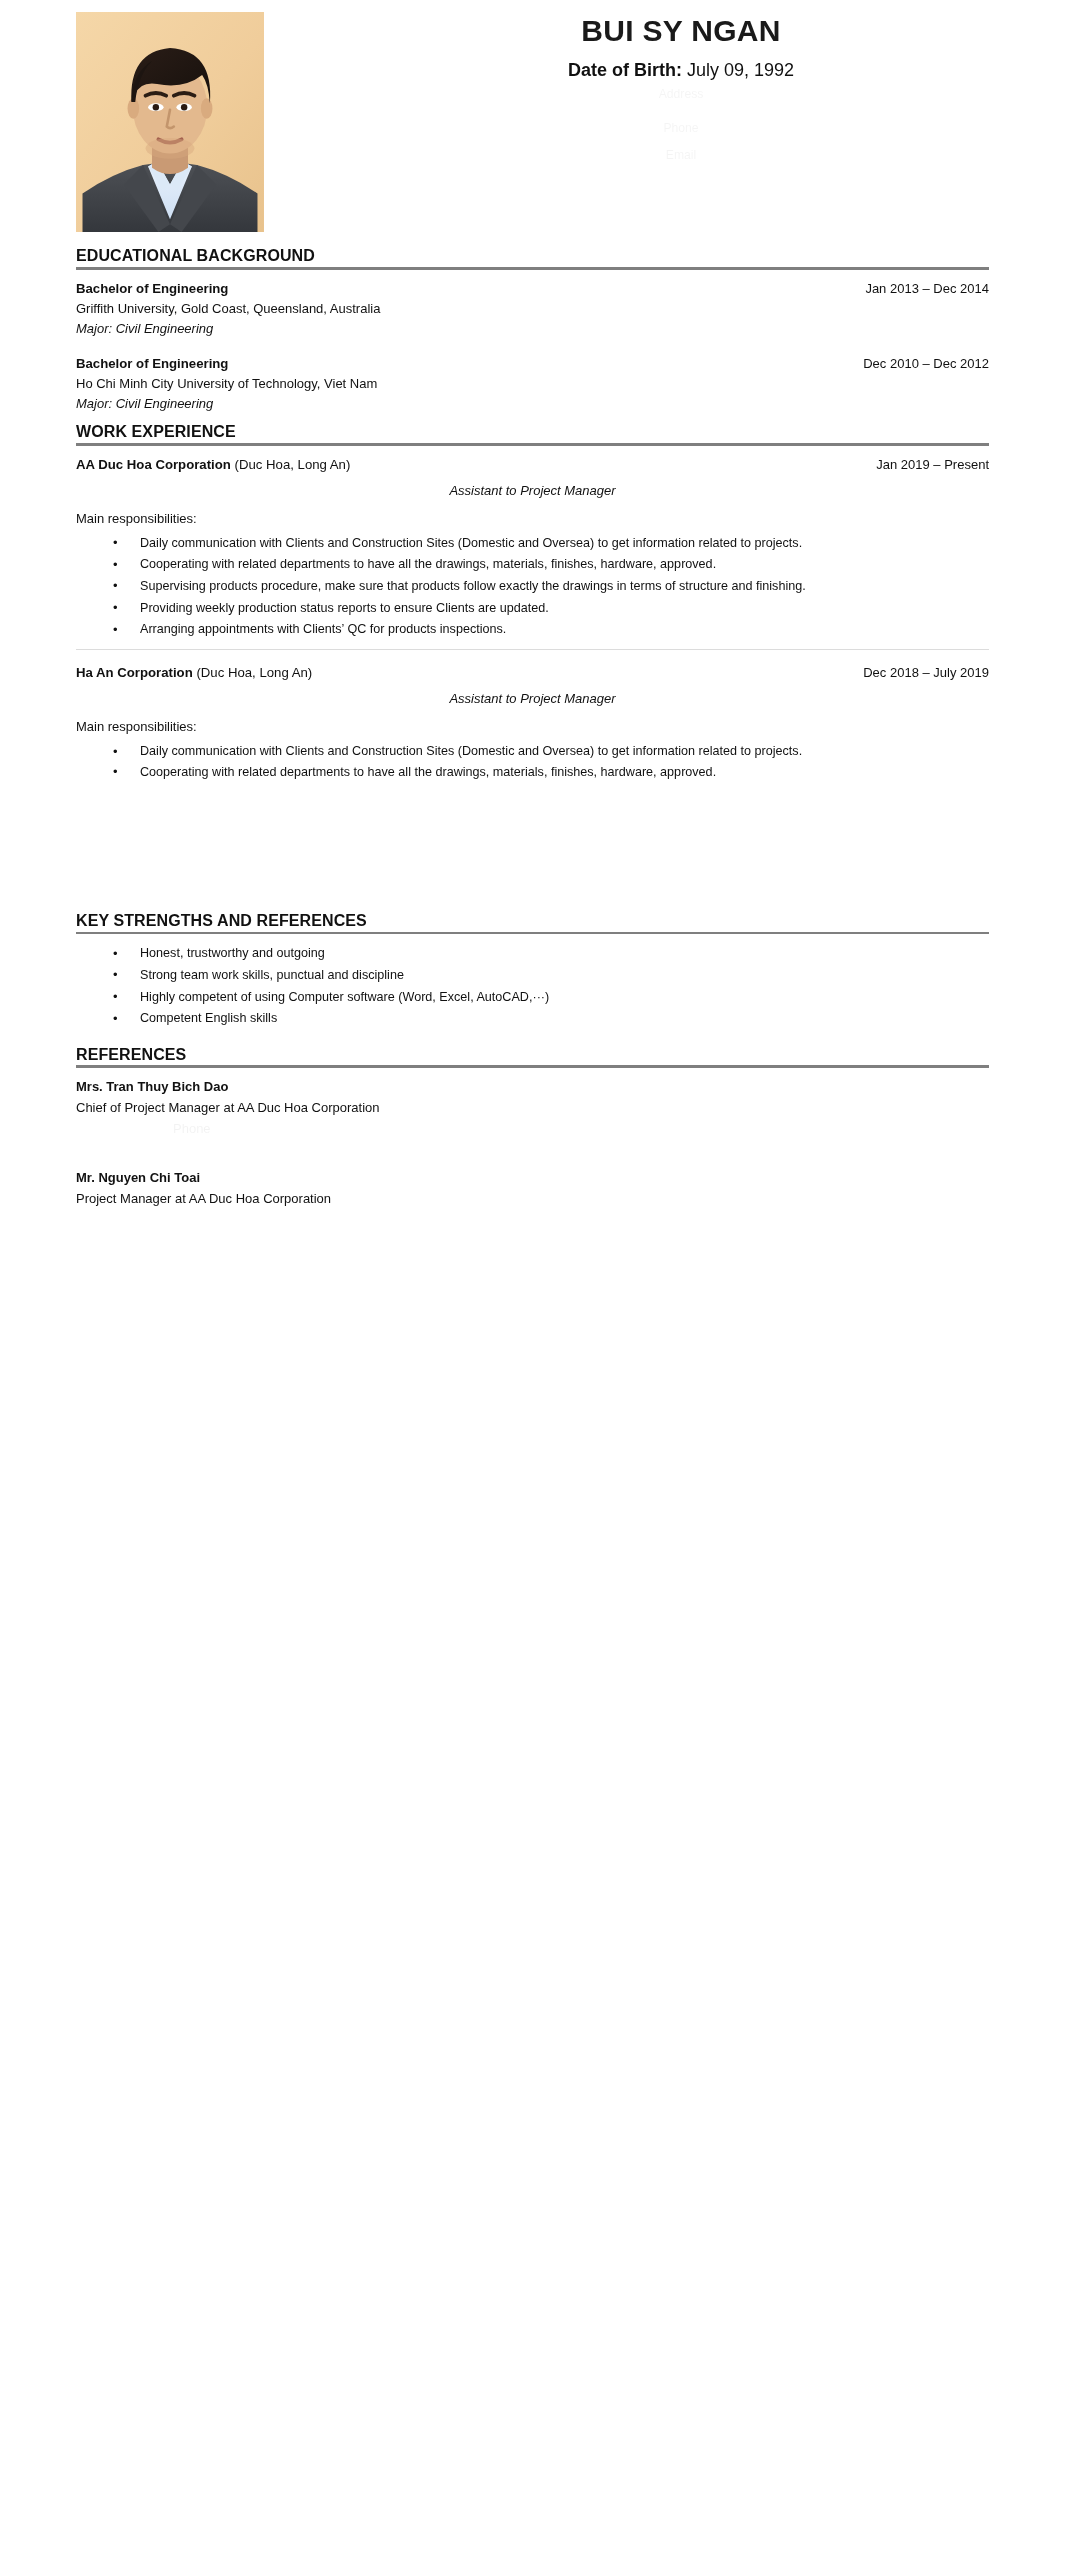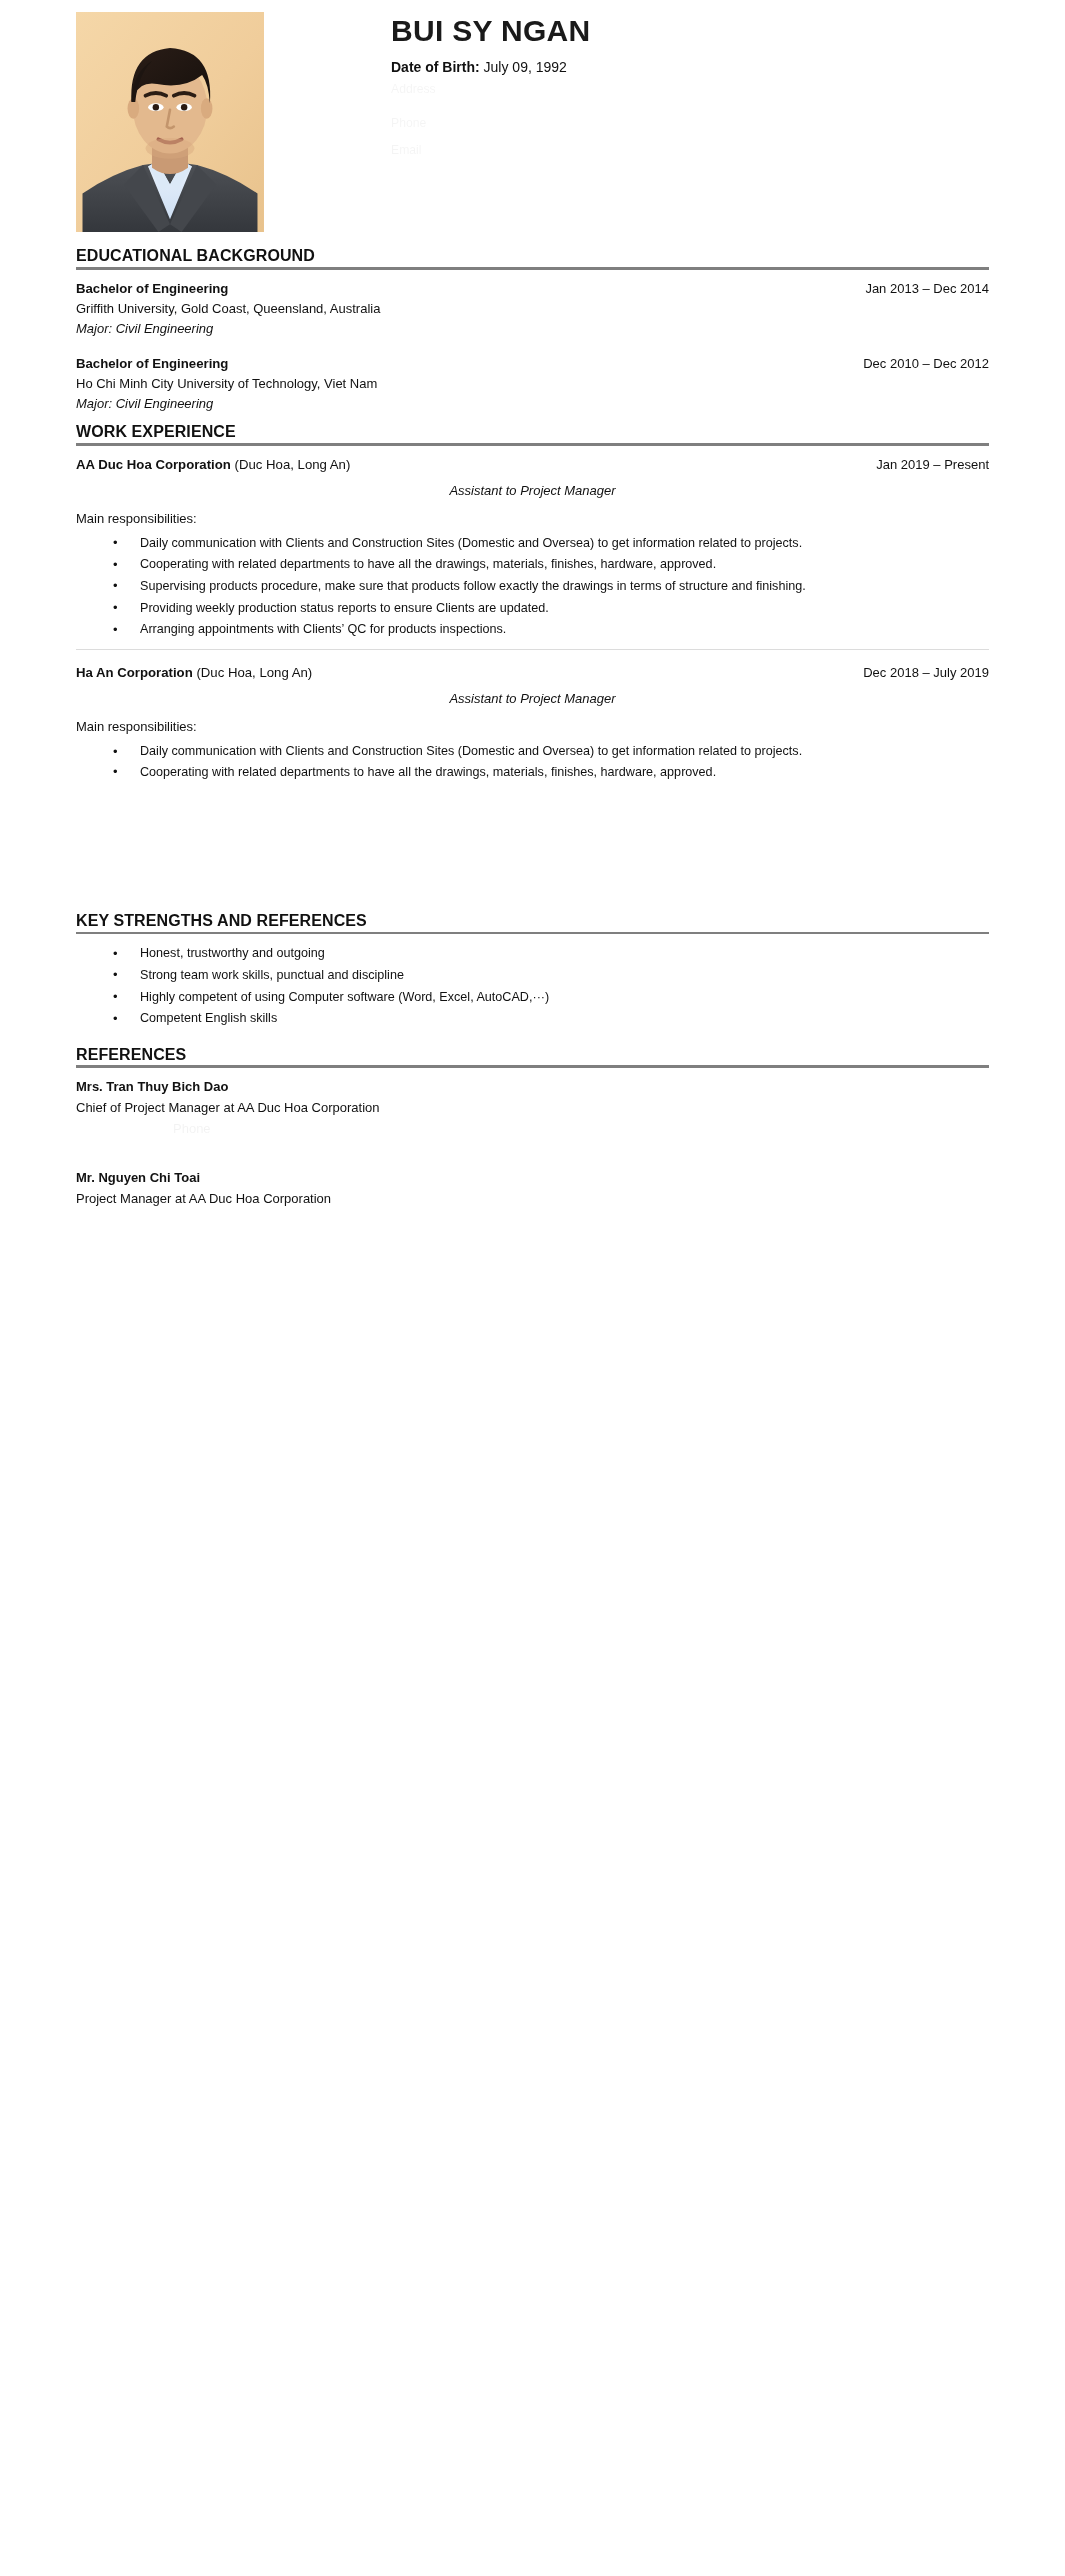--- a/index.html
+++ b/index.html
@@ -39,33 +39,33 @@
     background: #f2d2a0;
     overflow: hidden;
   }
   .photo svg { display: block; }
 
   .header-right {
     position: absolute;
     right: 18px;
     top: 14px;
     width: 580px;
-    text-align: left;
+    text-align: center;
   }
   .cand-name {
     font-size: 30px;
     font-weight: bold;
     letter-spacing: 0.3px;
     line-height: 1.1;
     color: #1a1a1a;
     white-space: nowrap;
   }
   .dob {
     margin-top: 11px;
-    font-size: 14px;
+    font-size: 18px;
     line-height: 1.35;
     color: #111111;
   }
   .dob b { font-weight: bold; }
 
   
   .redacted-line {
     margin-top: 3.9px;
     font-size: 12.2px;
     line-height: 1.4;

